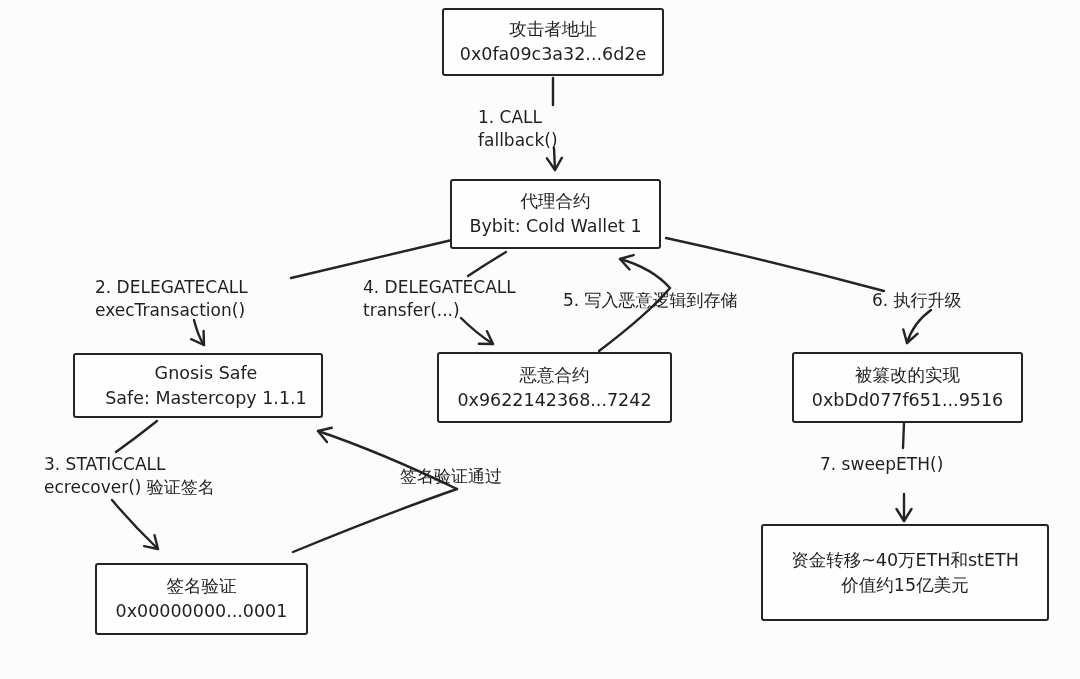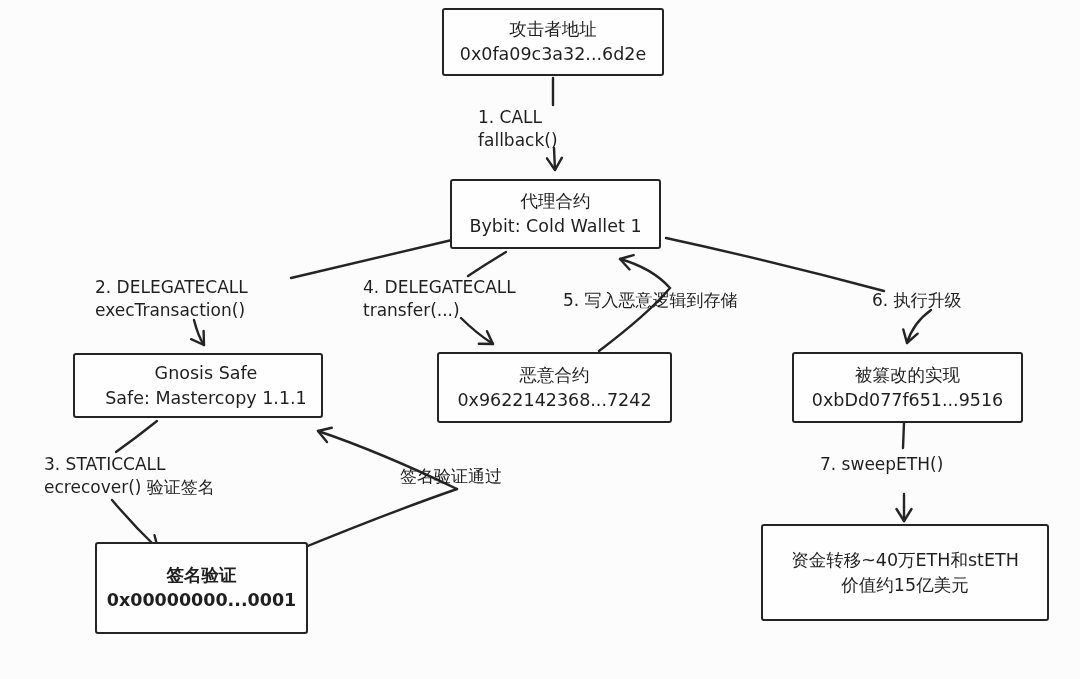--- a/index.html
+++ b/index.html
@@ -87,21 +87,21 @@
   <div class="node" style="left:437px;top:352px;width:235px;height:71px;">
     <div class="nl">恶意合约</div>
     <div class="nl">0x9622142368...7242</div>
   </div>
 
   <div class="node" style="left:792px;top:352px;width:231px;height:71px;">
     <div class="nl">被篡改的实现</div>
     <div class="nl">0xbDd077f651...9516</div>
   </div>
 
-  <div class="node" style="left:95px;top:542px;width:213px;height:92px;font-weight:bold;">
+  <div class="node" style="left:95px;top:563px;width:213px;height:72px;">
     <div class="nl">签名验证</div>
     <div class="nl">0x00000000...0001</div>
   </div>
 
   <div class="node" style="left:761px;top:524px;width:288px;height:97px;">
     <div class="nl">资金转移~40万ETH和stETH</div>
     <div class="nl">价值约15亿美元</div>
   </div>
 
   <div class="elabel" style="left:478px;top:106px;width:150px;">

